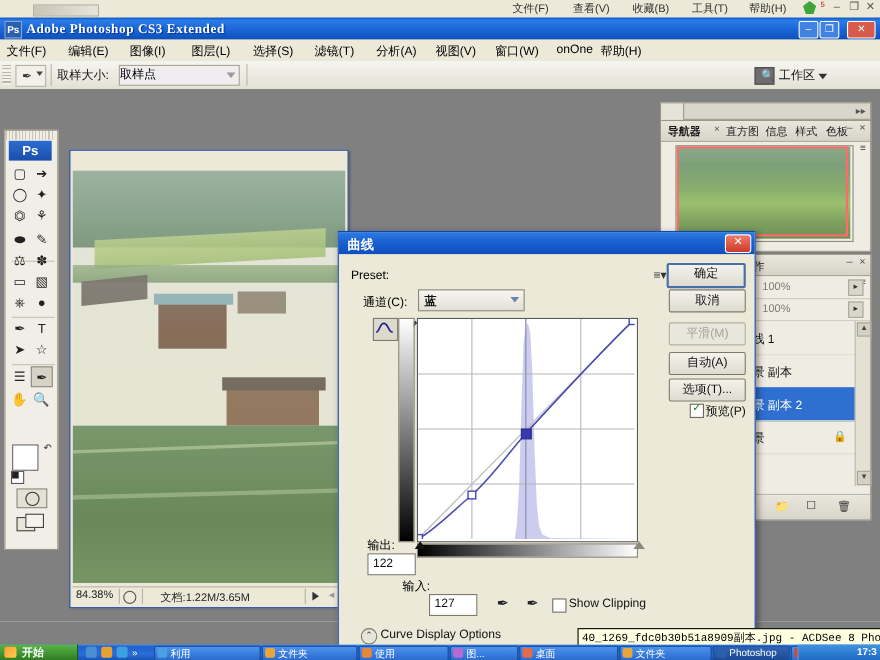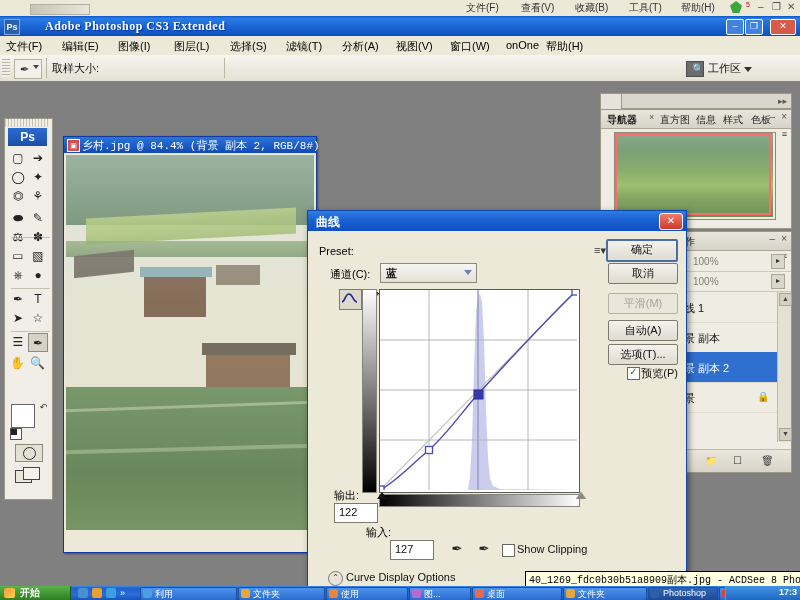--- a/index.html
+++ b/index.html
@@ -22,21 +22,21 @@
   
   #ps-window{left:0;top:16px;width:800px;height:549px;background:#ece9d8;}
 
   
   #ps-titlebar{position:absolute;left:0;top:0;width:800px;height:20px;
      background:linear-gradient(180deg,#0a56c8 0%,#2a7ce8 12%,#1e6ad8 45%,#0f54c0 92%,#0c4bb0 100%);}
   #ps-titlebar .ps-icon{position:absolute;left:4px;top:3px;width:14px;height:14px;
      background:#2a5fae;color:#fff;font-size:9px;font-weight:bold;text-align:center;line-height:14px;
      border:1px solid #7fa8e0;}
   #ps-titlebar .ps-title{position:absolute;left:24px;top:3px;color:#fff;font-size:12px;font-weight:bold;
-     font-family:"Liberation Serif","DejaVu Serif",serif;letter-spacing:.5px;text-shadow:1px 1px 1px #00309a;margin-left:21px;}
+     font-family:"Liberation Serif","DejaVu Serif",serif;letter-spacing:.5px;text-shadow:1px 1px 1px #00309a;}
   .wbtn{position:absolute;top:3px;width:16px;height:14px;border:1px solid #fff;
      border-radius:2px;font-size:9px;line-height:12px;text-align:center;color:#fff;}
   .wbtn.min{right:56px;background:#3f82e0;}
   .wbtn.max{right:37px;background:#3f82e0;}
   .wbtn.close{right:4px;width:24px;background:#d85a4a;}
 
   
   #ps-menubar{position:absolute;left:0;top:20px;width:800px;height:19px;background:#ece9d8;
      border-bottom:1px solid #cfcbb8;}
   #ps-menubar .mi{position:absolute;top:3px;font-size:11px;color:#000;white-space:nowrap;
@@ -337,20 +337,24 @@
   </div>
 
   <div id="ps-optionsbar">
     <div id="ob-grip"></div>
     <div id="ob-tool">
       <div class="eyed">✒</div>
       <div class="arr"></div>
     </div>
     <div id="ob-sep"></div>
     <div id="ob-label">取样大小:</div>
+    <div id="ob-combo">
+      <div class="v">取样点</div>
+      <div class="cb-arrow"></div>
+    </div>
     <div id="ob-sep2"></div>
     <div id="ob-ws-icon">
         <div class="mag">🔍</div>
       </div>
     <div id="ob-ws"><span>工作区</span><span class="arr"></span></div>
   </div>
 
   <div id="ps-desk">
 
     <div id="toolbox">
@@ -394,40 +398,46 @@
       <div id="tb-qmask">
           <div class="o"></div>
         </div>
       <div id="tb-screen">
         <div style="position:absolute;left:0;top:3px;width:15px;height:11px;border:1px solid #444;background:#e9e6da;"></div>
         <div style="position:absolute;left:8px;top:0;width:15px;height:11px;border:1px solid #444;background:#f4f2ea;"></div>
       </div>
     </div>
 
     <div id="docwin">
-      <div id="doc-title">
-        <div class="dicon">▣</div>
-        <div class="dtxt">乡村.jpg @ 84.4% (背景 副本 2, RGB/8#)</div>
-      </div>
       <div id="doc-canvas">
         <div class="pic"></div>
 
         <div class="pband" style="left:0;top:0;width:248px;height:70px;background:linear-gradient(180deg,#7d9b7a,#5e7f5b);opacity:.9"></div>
         <div class="pband" style="left:20px;top:58px;width:210px;height:26px;background:linear-gradient(180deg,#b9cf78,#9dba60);opacity:.85;transform:skewY(-3deg)"></div>
         <div class="pband" style="left:0;top:86px;width:248px;height:16px;background:linear-gradient(180deg,#8aa870,#6f8f5c);opacity:.8"></div>
         <div class="pband" style="left:8px;top:98px;width:60px;height:22px;background:#6b6258;opacity:.9;transform:skewY(-6deg)"></div>
         <div class="pband" style="left:78px;top:118px;width:62px;height:44px;background:#7a5a46;opacity:.95"></div>
         <div class="pband" style="left:74px;top:112px;width:72px;height:10px;background:#8fb0b6"></div>
         <div class="pband" style="left:150px;top:110px;width:44px;height:20px;background:#8a7a66;opacity:.9"></div>
         <div class="pband" style="left:140px;top:196px;width:84px;height:36px;background:#8a6a50;opacity:.95"></div>
         <div class="pband" style="left:136px;top:188px;width:94px;height:12px;background:#6f6256"></div>
         <div class="pband" style="left:0;top:232px;width:248px;height:143px;background:linear-gradient(180deg,#6d8f5e,#5e8050 60%,#70915e);opacity:.95"></div>
         <div class="pband" style="left:0;top:250px;width:248px;height:3px;background:#cfd9b0;opacity:.55;transform:skewY(-2deg)"></div>
         <div class="pband" style="left:0;top:292px;width:248px;height:4px;background:#c9d7ad;opacity:.45;transform:skewY(-1.5deg)"></div>
         <div class="pband" style="left:0;top:0;width:248px;height:375px;background:linear-gradient(180deg,rgba(200,215,225,.30),rgba(180,200,185,.12) 40%,rgba(120,150,110,.06));"></div>
+      </div>
+      <div id="doc-status">
+        <div class="zoom">84.38%</div>
+        <div class="sep1"></div>
+        <div class="clockic"></div>
+        <div class="sep2"></div>
+        <div class="dinfo">文档:1.22M/3.65M</div>
+        <div class="sep3"></div>
+        <div class="tri"></div>
+        <div class="lt">◂</div>
       </div>
     </div>
 
     <div id="dock-collapse">
       <div class="gr">‖◂◂‖</div>
       <div class="rr">▸▸</div>
     </div>
     <div id="dock-icons">
       <div class="di" style="top:14px">✂</div>
       <div class="di" style="top:34px;border-top:1px solid #bdbaad"></div>

